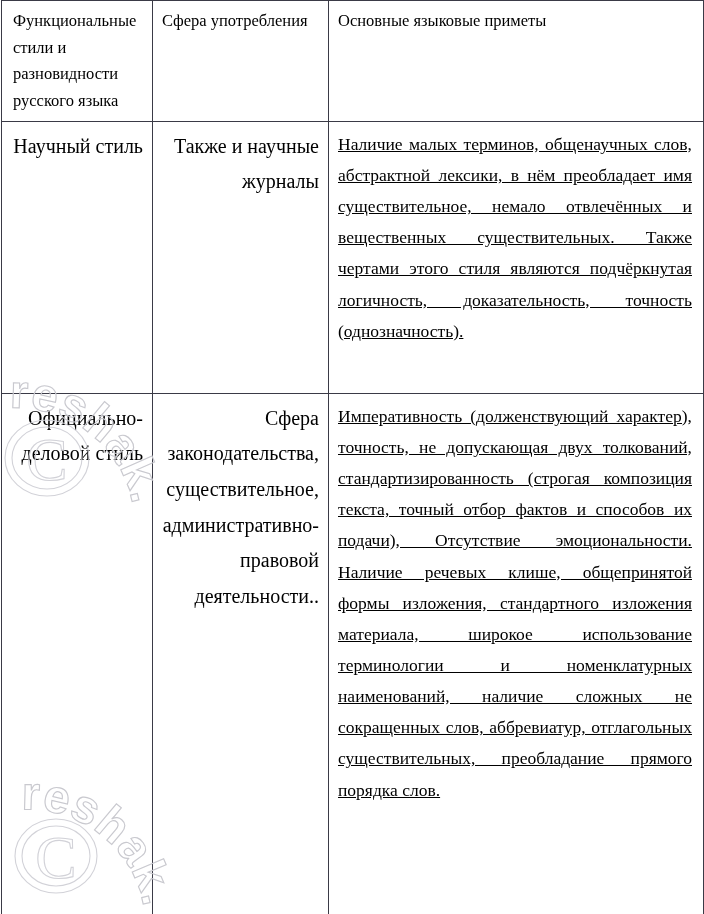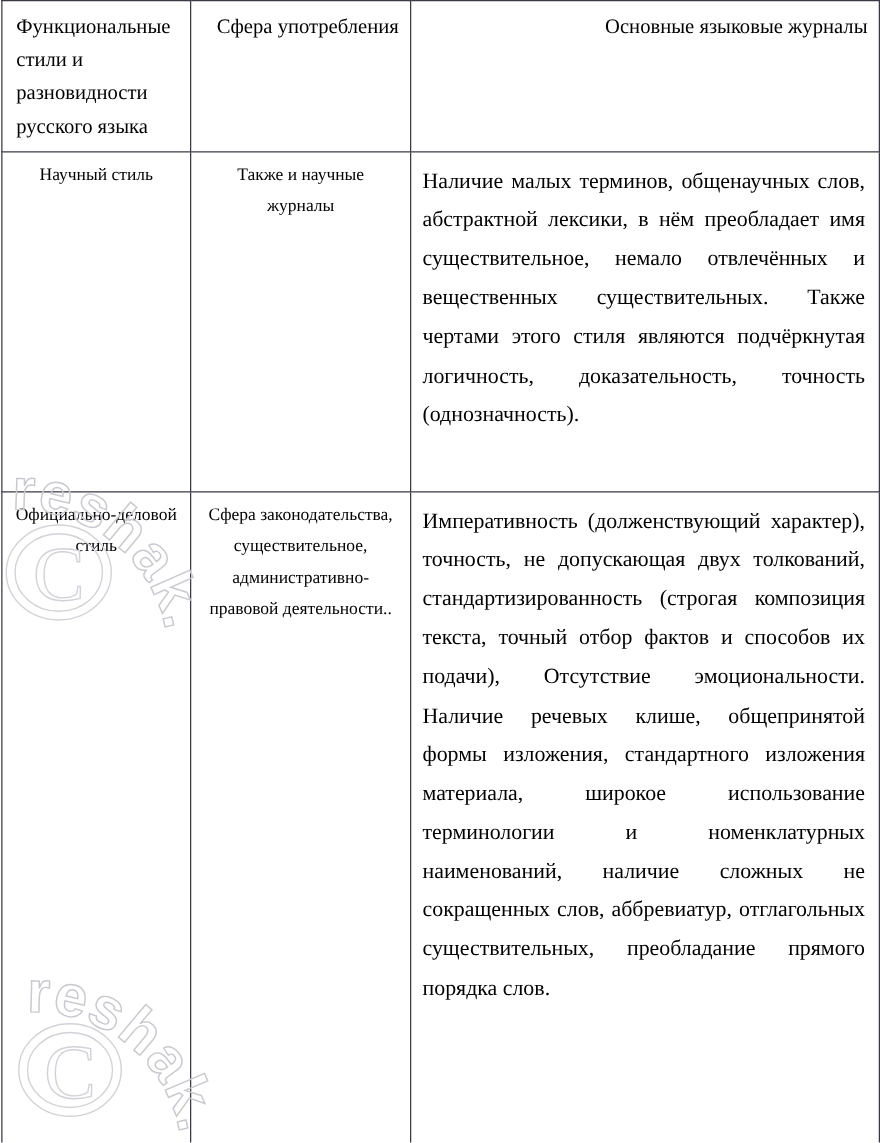--- a/index.html
+++ b/index.html
@@ -47,44 +47,45 @@
     background: transparent;
   }
 
   
   tr.header-row td {
     height: 98px;
     padding-top: 7px;
   }
   tr.header-row td .hdr {
     display: block;
-    text-align: right;
+    text-align: left;
     font-size: 16.5px;
     line-height: 1.62;
   }
   tr.header-row td.col-styles .hdr {
     text-align: left;
     padding-left: 2px;
   }
 
   
   tr.body-row td.col-styles,
   tr.body-row td.col-sphere {
-    font-size: 14px;
+    font-size: 20px;
     line-height: 1.78;
-    text-align: center;
+    text-align: right;
     hyphens: none;
   }
 
   tr.body-row td.col-features {
     text-align: justify;
     text-align-last: left;
     font-size: 17.5px;
     line-height: 1.78;
     padding-right: 11px;
+    text-decoration: underline;
   }
 
   
   tr.row-scientific td { height: 258px; }
   
   tr.row-official td { height: 512px; }
 
   
   .wrapcell { display: block; }
 
@@ -140,21 +141,21 @@
     <tbody>
 
       <tr class="header-row">
         <td class="col-styles">
           <span class="hdr">Функциональные стили и разновидности русского языка</span>
         </td>
         <td class="col-sphere">
           <span class="hdr">Сфера употребления</span>
         </td>
         <td class="col-features">
-          <span class="hdr">Основные языковые журналы</span>
+          <span class="hdr">Основные языковые приметы</span>
         </td>
       </tr>
 
       <tr class="body-row row-scientific">
         <td class="col-styles">
           <span class="wrapcell">Научный стиль</span>
         </td>
         <td class="col-sphere">
           <span class="wrapcell">Также и научные журналы</span>
         </td>

